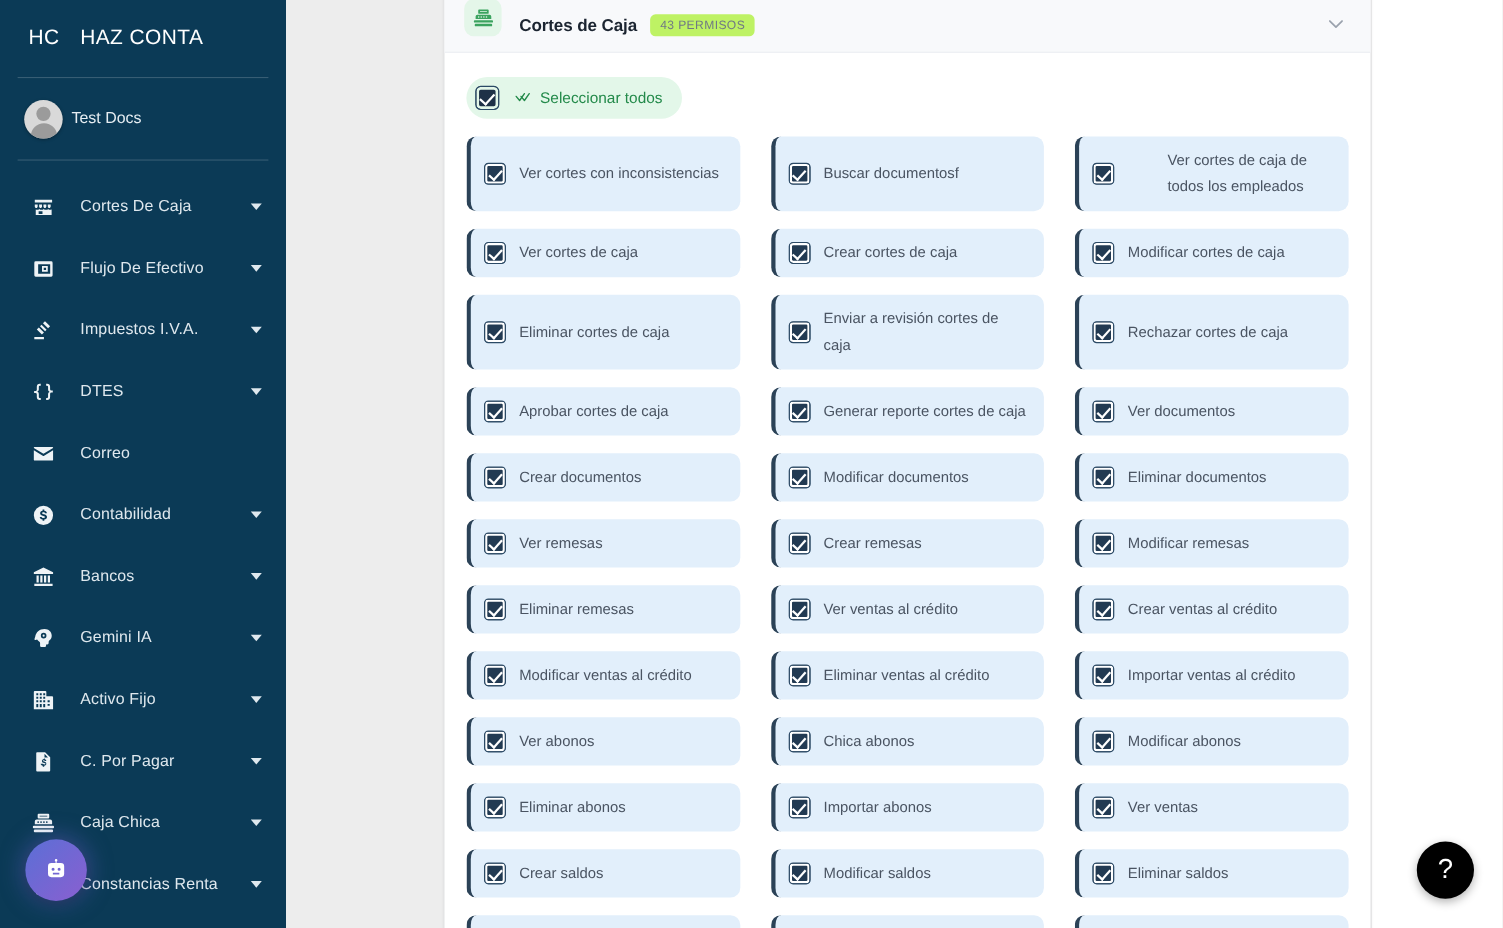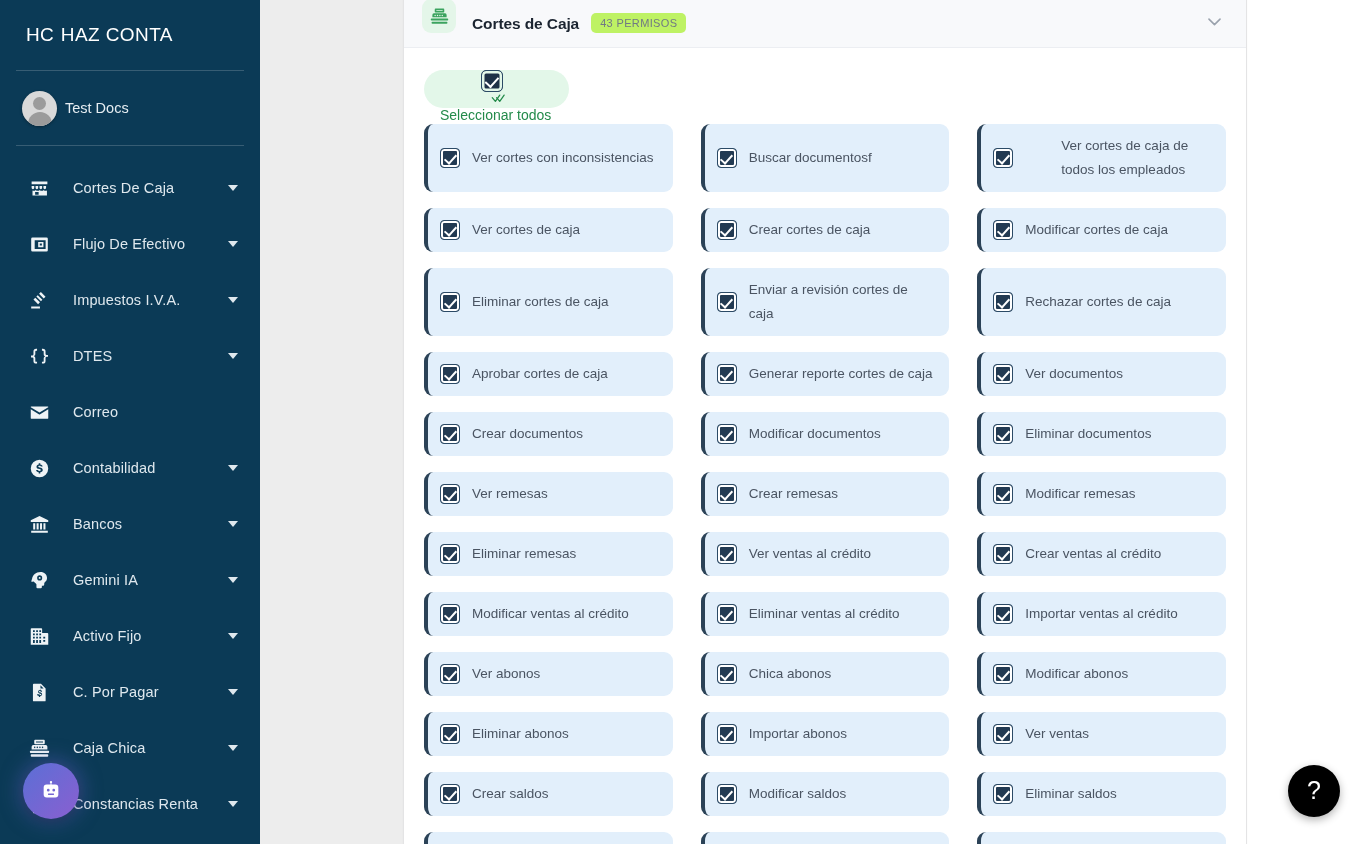--- a/index.html
+++ b/index.html
@@ -15,21 +15,21 @@
     position: absolute; left: 0; top: 0;
     width: 260px; height: 844px;
     background: #0b3a56;
     overflow: hidden;
     z-index: 20;
   }
   #brand {
     height: 70px;
     display: flex; align-items: center;
     padding-left: 26px;
-    gap: 7px;
+    gap: 19px;
     color: #ffffff;
   }
   #brand .brand-mark {
     font-size: 19px; font-weight: 500; letter-spacing: .2px;
     color: #ffffff;
   }
   #brand .brand-name {
     font-size: 19px; font-weight: 400; letter-spacing: .4px;
     color: #ffffff;
   }
@@ -158,21 +158,20 @@
   #panel-body { padding: 22px 20px 0 20px; }
 
   #select-all {
     display: inline-flex; align-items: center;
     background: #e3f7e9;
     border-radius: 22px;
     height: 38px;
     padding: 0 18px 0 8px;
     margin-bottom: 16px;
     cursor: pointer;
-    flex-direction: column;
   }
   #select-all .sa-label {
     margin-left: 8px;
     color: #238a4a; font-size: 14px; font-weight: 400;
   }
   #select-all .dbl-chk {
     margin-left: 14px; display: flex; align-items: center;
   }
   #select-all .dbl-chk svg { width: 15px; height: 15px; stroke: #238a4a; fill: none; stroke-width: 2; }
 

